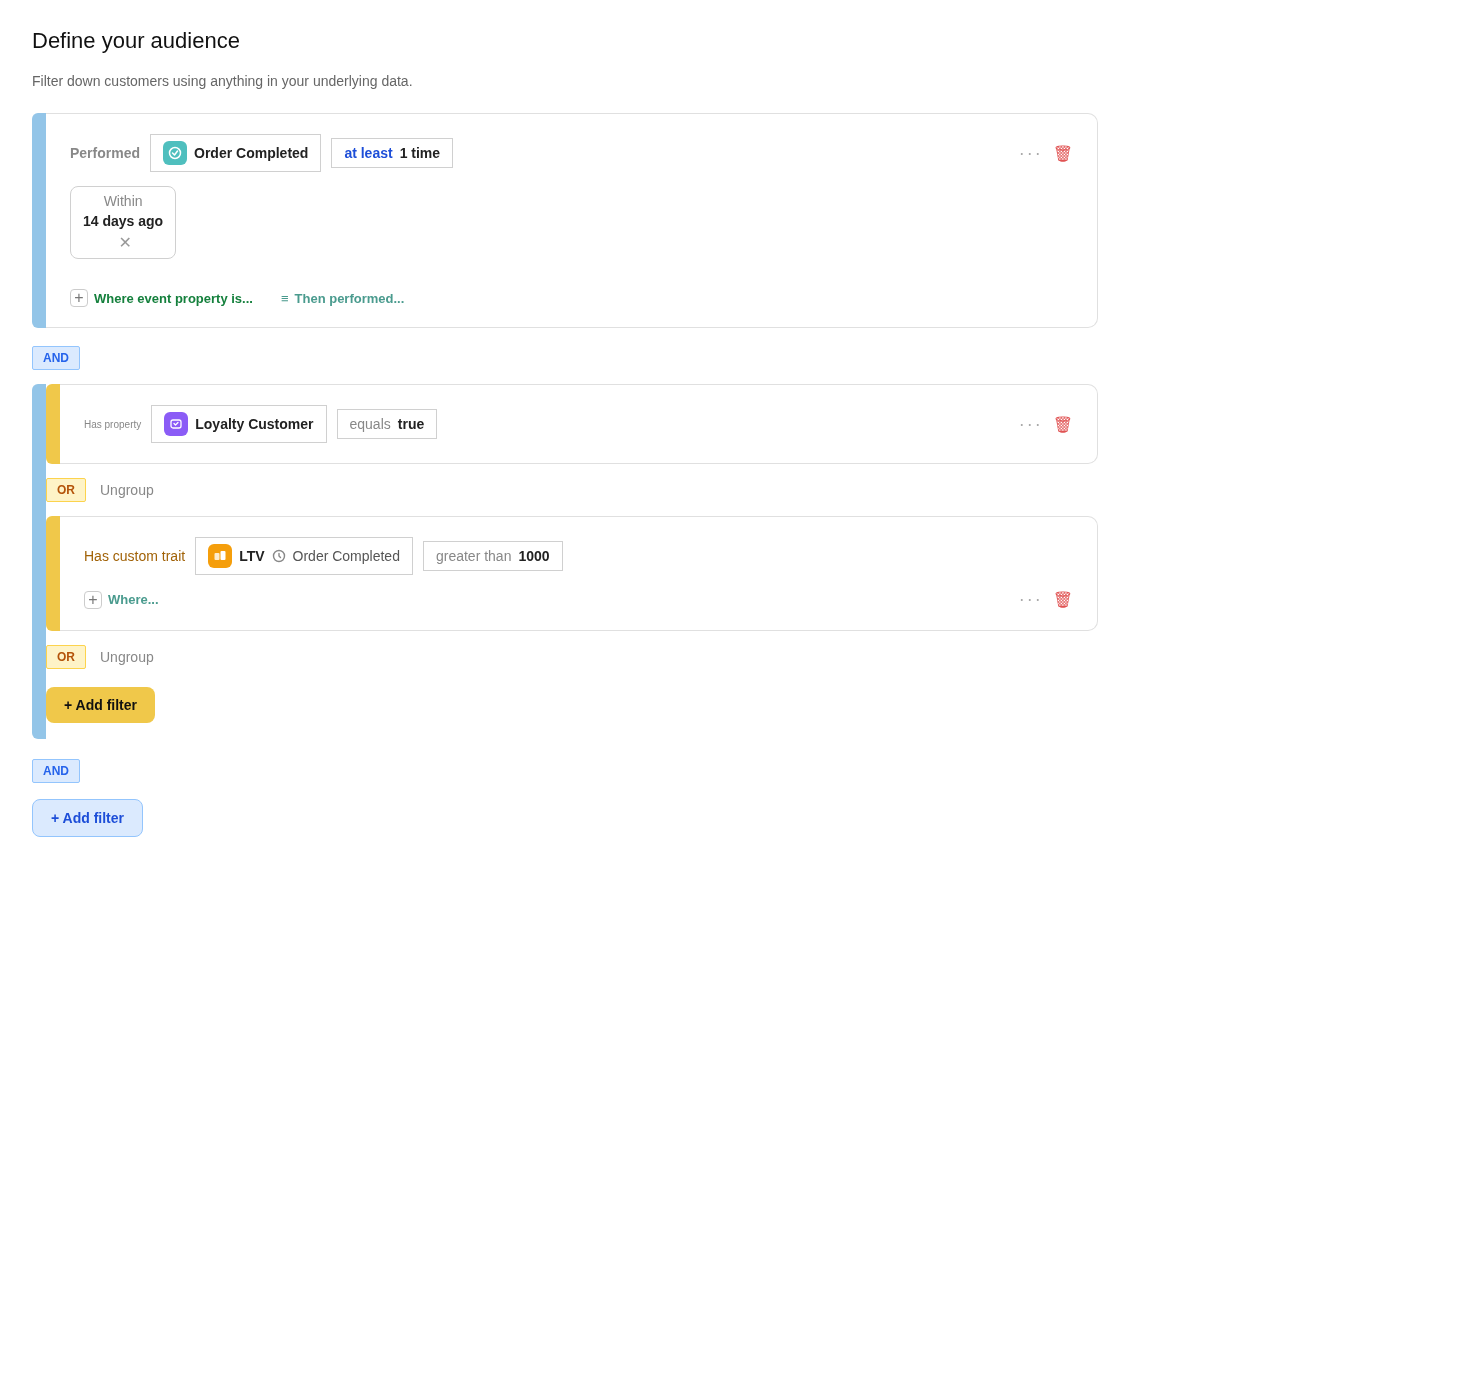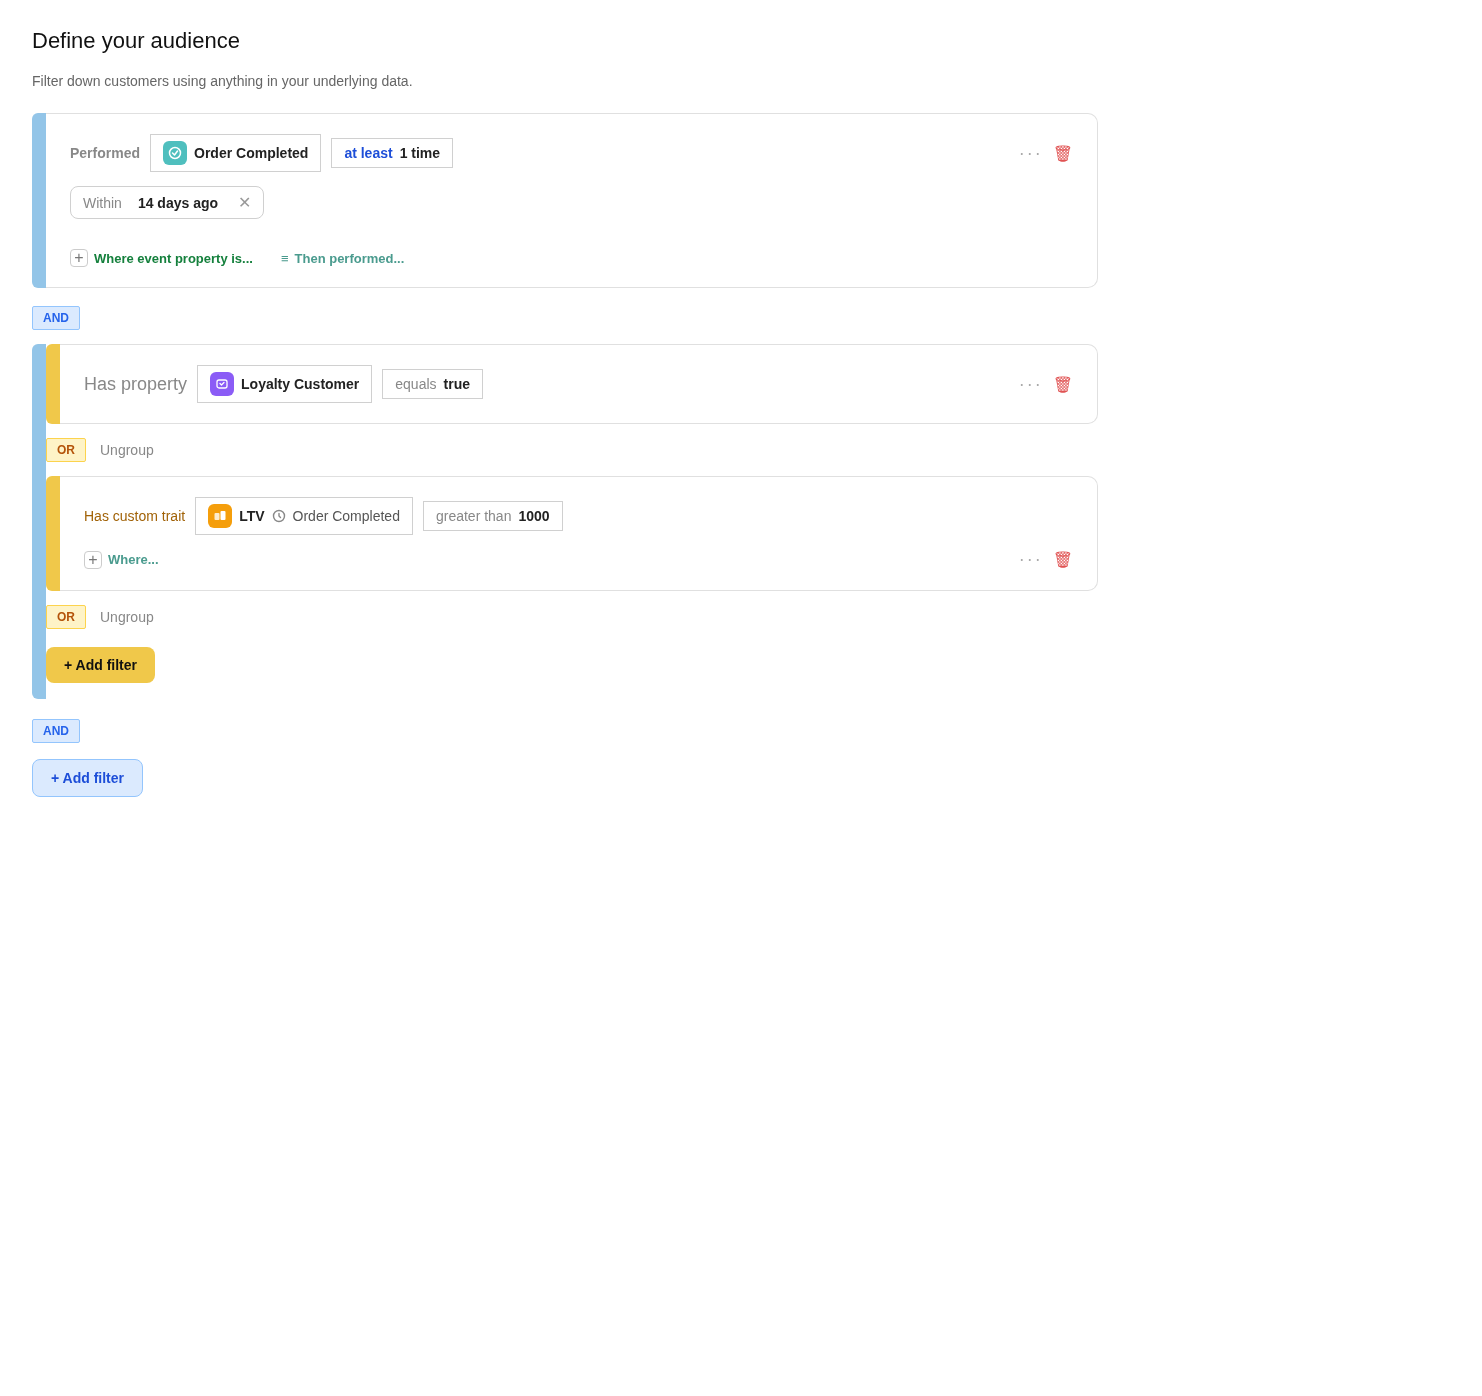--- a/index.html
+++ b/index.html
@@ -99,28 +99,29 @@
     .chip-icon.teal { background: #4fbfbe; }
     .chip-icon.purple { background: #8b5cf6; }
     .chip-icon.amber { background: #f59e0b; }
 
     .chip-bold { font-weight: 700; }
 
     
     .time-chip {
       display: inline-flex;
       align-items: center;
-      gap: 16px;
+      gap: 4px;
       border: 1.5px solid #d0d0d0;
       border-radius: 8px;
       padding: 6px 12px;
       font-size: 14px;
       background: #fff;
       color: #222;
       margin-top: 14px;
+      flex-direction: column;
     }
     .time-chip .close-btn {
       cursor: pointer;
       color: #999;
       font-size: 16px;
       margin-left: 4px;
     }
 
     
     .action-row {
@@ -290,21 +291,21 @@
 
 <div class="outer-wrapper">
   <div class="outer-bar"></div>
   <div class="outer-content">
 
     <div class="card-wrapper section-gap-sm">
       <div class="accent-bar yellow"></div>
       <div class="card-inner">
         <div class="row-between">
           <div class="row">
-            <span style="color:#888; font-size:18px;text-align:right;">Has property</span>
+            <span style="color:#888; font-size:10px;text-align:right;">Has property</span>
 
             <div class="chip">
               <div class="chip-icon purple">
                 <svg width="14" height="14" viewBox="0 0 14 14" fill="none">
                   <rect x="2" y="3" width="10" height="8" rx="2" stroke="white" stroke-width="1.3"></rect>
                   <path d="M5 6.5L6.5 8L9 5.5" stroke="white" stroke-width="1.3" stroke-linecap="round" stroke-linejoin="round"></path>
                 </svg>
               </div>
               <span class="chip-bold">Loyalty Customer</span>
             </div>

